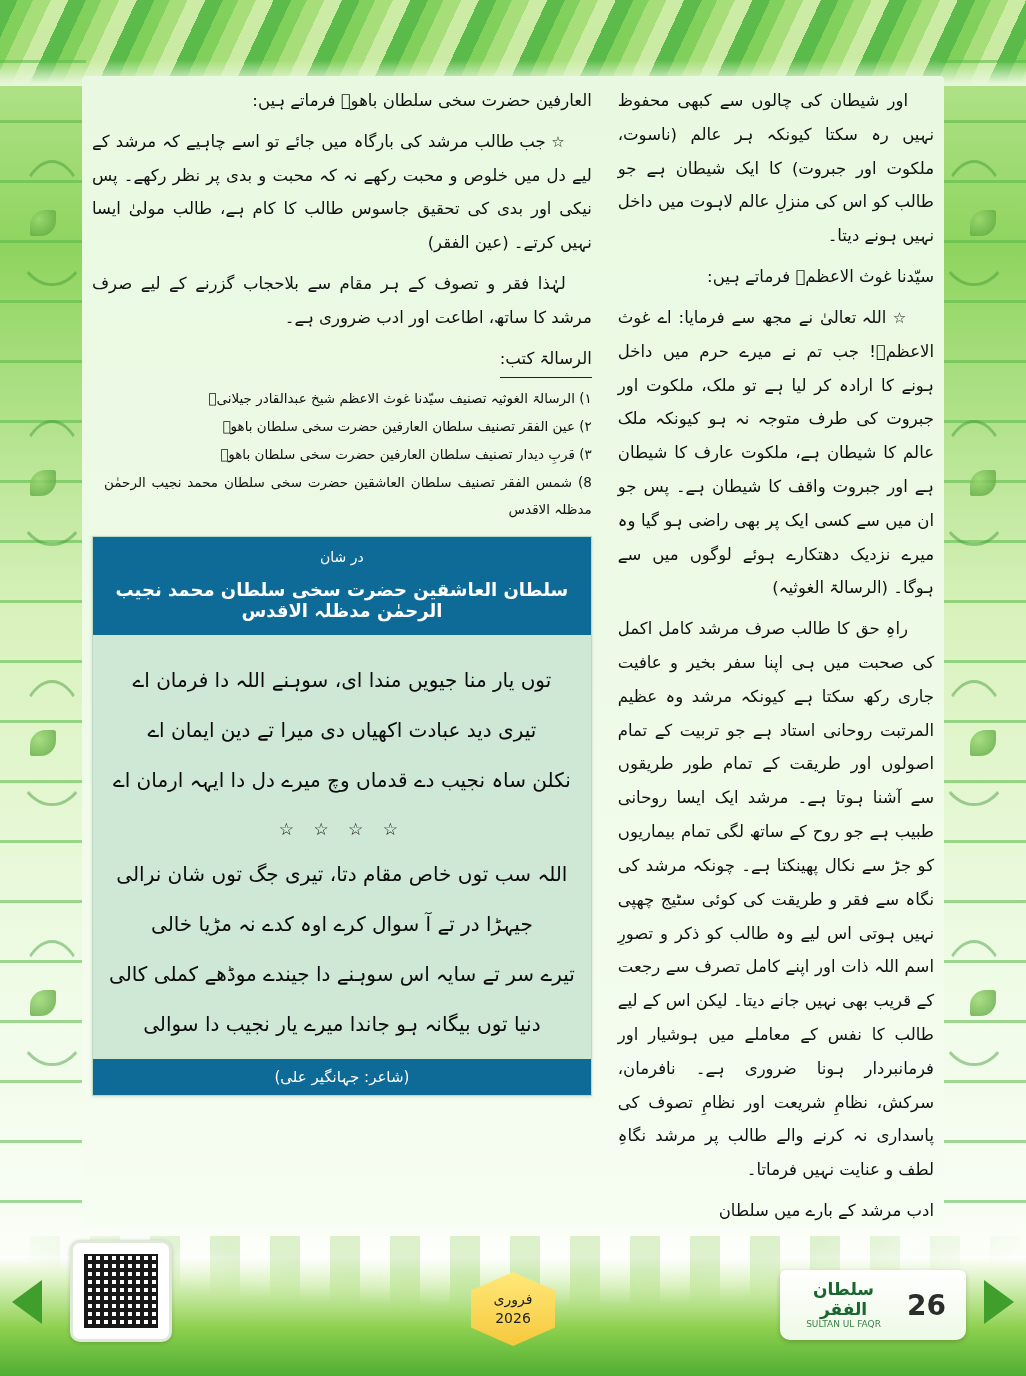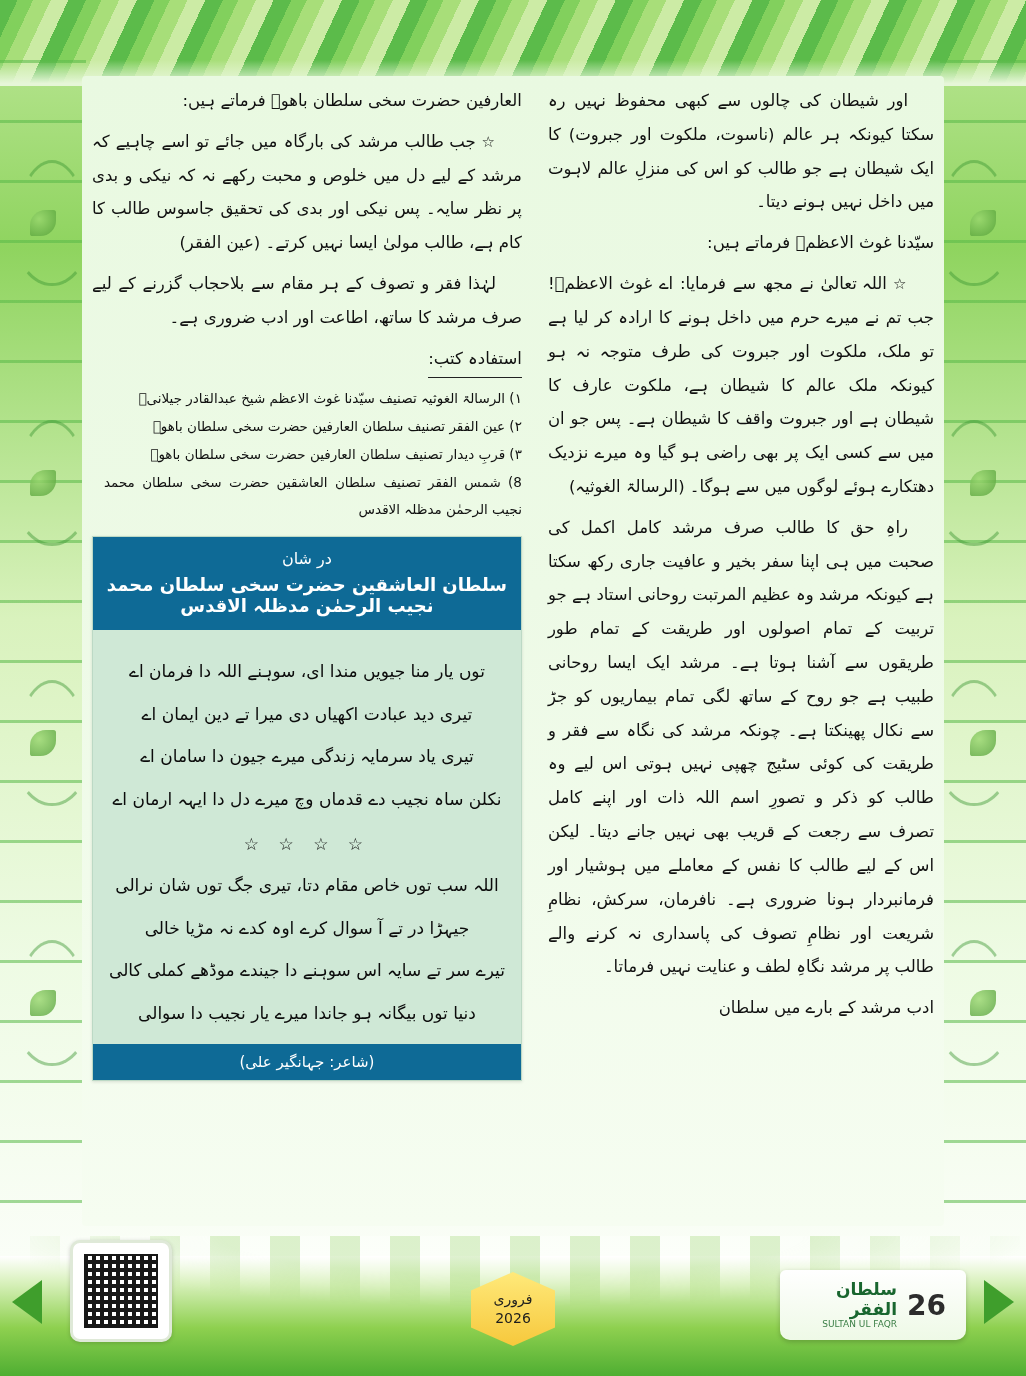--- a/index.html
+++ b/index.html
@@ -135,34 +135,34 @@
     border: 1px solid #bcd9c5;
     box-shadow: 0 1px 3px rgba(0,0,0,.12);
   }
   .poem-head {
     background: #0e6a96;
     color: #ffffff;
     text-align: center;
     padding: 12px 8px 14px 8px;
   }
   .poem-head .l1 {
-    font-size: 16px;
-    margin-bottom: 6px;
+    font-size: 14px;
+    margin-bottom: 14px;
   }
   .poem-head .l2 {
     font-size: 18px;
     font-weight: bold;
   }
   .poem-body {
     padding: 20px 16px 10px 16px;
     text-align: center;
     direction: rtl;
   }
   .poem-body .verse {
-    font-size: 17px;
+    font-size: 20px;
     line-height: 2.5;
     color: #0b0b0b;
     letter-spacing: .5px;
     white-space: nowrap;
   }
   .poem-sep {
     font-size: 17px;
     letter-spacing: 7px;
     color: #111;
     margin: 14px 0 10px 0;
@@ -211,21 +211,21 @@
     background: linear-gradient(180deg, #ffffff 0%, #eef9e6 100%);
     border-radius: 6px 6px 10px 10px;
     box-shadow: 0 2px 5px rgba(0,0,0,.2);
     display: flex;
     align-items: center;
     justify-content: space-between;
     padding: 0 10px;
     box-sizing: border-box;
   }
   .logo-mark {
-    text-align: right;
+    text-align: center;
     line-height: 1.15;
     color: #19662f;
   }
   .logo-mark .lm1 { font-size: 17px; font-weight: bold; }
   .logo-mark .lm2 { font-size: 9px; color: #3b7f46; }
   .page-num {
     font-size: 28px;
     font-weight: bold;
     color: #2c2c2c;
     padding: 0 10px;
@@ -317,42 +317,41 @@
         <p>سیّدنا غوث الاعظمؓ فرماتے ہیں:</p>
         <p class="star-lead indent">اللہ تعالیٰ نے مجھ سے فرمایا: اے غوث الاعظمؒ! جب تم نے میرے حرم میں داخل ہونے کا ارادہ کر لیا ہے تو ملک، ملکوت اور جبروت کی طرف متوجہ نہ ہو کیونکہ ملک عالم کا شیطان ہے، ملکوت عارف کا شیطان ہے اور جبروت واقف کا شیطان ہے۔ پس جو ان میں سے کسی ایک پر بھی راضی ہو گیا وہ میرے نزدیک دھتکارے ہوئے لوگوں میں سے ہوگا۔ (الرسالۃ الغوثیہ)</p>
         <p class="indent">راہِ حق کا طالب صرف مرشد کامل اکمل کی صحبت میں ہی اپنا سفر بخیر و عافیت جاری رکھ سکتا ہے کیونکہ مرشد وہ عظیم المرتبت روحانی استاد ہے جو تربیت کے تمام اصولوں اور طریقت کے تمام طور طریقوں سے آشنا ہوتا ہے۔ مرشد ایک ایسا روحانی طبیب ہے جو روح کے ساتھ لگی تمام بیماریوں کو جڑ سے نکال پھینکتا ہے۔ چونکہ مرشد کی نگاہ سے فقر و طریقت کی کوئی سٹیج چھپی نہیں ہوتی اس لیے وہ طالب کو ذکر و تصورِ اسم اللہ ذات اور اپنے کامل تصرف سے رجعت کے قریب بھی نہیں جانے دیتا۔ لیکن اس کے لیے طالب کا نفس کے معاملے میں ہوشیار اور فرمانبردار ہونا ضروری ہے۔ نافرمان، سرکش، نظامِ شریعت اور نظامِ تصوف کی پاسداری نہ کرنے والے طالب پر مرشد نگاہِ لطف و عنایت نہیں فرماتا۔</p>
         <p>ادب مرشد کے بارے میں سلطان</p>
       </div>
     </div>
 
     <div class="col">
       <div class="urdu">
         <p>العارفین حضرت سخی سلطان باھوؒ فرماتے ہیں:</p>
-        <p class="star-lead indent">جب طالب مرشد کی بارگاہ میں جائے تو اسے چاہیے کہ مرشد کے لیے دل میں خلوص و محبت رکھے نہ کہ نیکی و بدی پر نظر سایہ۔ پس نیکی اور بدی کی تحقیق جاسوس طالب کا کام ہے، طالب مولیٰ ایسا نہیں کرتے۔ (عین الفقر)</p>
+        <p class="star-lead indent">جب طالب مرشد کی بارگاہ میں جائے تو اسے چاہیے کہ مرشد کے لیے دل میں خلوص و محبت رکھے نہ کہ محبت و بدی پر نظر رکھے۔ پس نیکی اور بدی کی تحقیق جاسوس طالب کا کام ہے، طالب مولیٰ ایسا نہیں کرتے۔ (عین الفقر)</p>
         <p class="indent">لہٰذا فقر و تصوف کے ہر مقام سے بلاحجاب گزرنے کے لیے صرف مرشد کا ساتھ، اطاعت اور ادب ضروری ہے۔</p>
         <p class="heading-line">
-          <span class="underline-h">استفادہ کتب:</span>
+          <span class="underline-h">الرسالۃ کتب:</span>
         </p>
         <div class="refs">
           <div>۱) الرسالۃ الغوثیہ تصنیف سیّدنا غوث الاعظم شیخ عبدالقادر جیلانیؓ</div>
           <div>۲) عین الفقر تصنیف سلطان العارفین حضرت سخی سلطان باھوؒ</div>
           <div>۳) قربِ دیدار تصنیف سلطان العارفین حضرت سخی سلطان باھوؒ</div>
           <div>8) شمس الفقر تصنیف سلطان العاشقین حضرت سخی سلطان محمد نجیب الرحمٰن مدظلہ الاقدس</div>
         </div>
       </div>
 
       <div class="poem-box">
         <div class="poem-head">
           <div class="l1">در شان</div>
           <div class="l2">سلطان العاشقین حضرت سخی سلطان محمد نجیب الرحمٰن مدظلہ الاقدس</div>
         </div>
         <div class="poem-body">
           <div class="verse">توں یار منا جیویں مندا ای، سوہنے اللہ دا فرمان اے</div>
           <div class="verse">تیری دید عبادت اکھیاں دی میرا تے دین ایمان اے</div>
-          <div class="verse">تیری یاد سرمایہ زندگی میرے جیون دا سامان اے</div>
           <div class="verse">نکلن ساہ نجیب دے قدماں وچ میرے دل دا ایہہ ارمان اے</div>
           <div class="poem-sep">☆ ☆ ☆ ☆</div>
           <div class="verse">اللہ سب توں خاص مقام دتا، تیری جگ توں شان نرالی</div>
           <div class="verse">جیہڑا در تے آ سوال کرے اوہ کدے نہ مڑیا خالی</div>
           <div class="verse">تیرے سر تے سایہ اس سوہنے دا جیندے موڈھے کملی کالی</div>
           <div class="verse">دنیا توں بیگانہ ہو جاندا میرے یار نجیب دا سوالی</div>
         </div>
         <div class="poem-foot">(شاعر: جہانگیر علی)</div>
       </div>
     </div>

